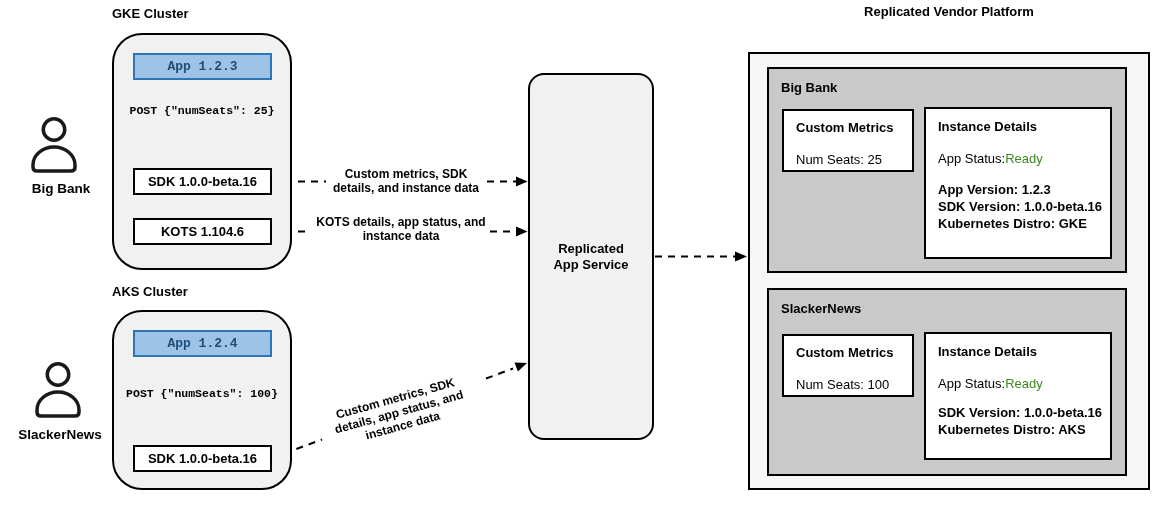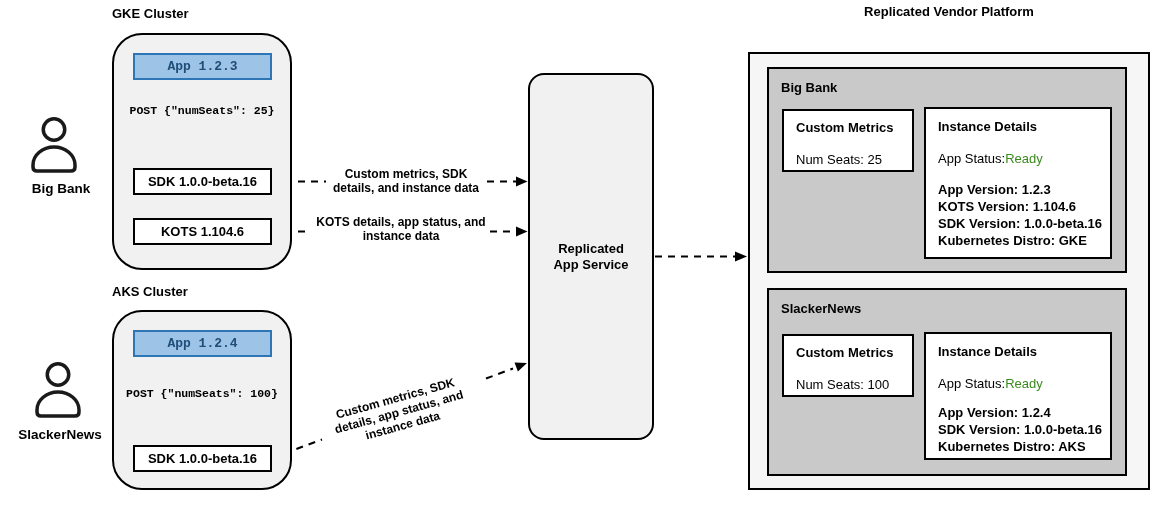--- a/index.html
+++ b/index.html
@@ -109,39 +109,37 @@
       <div class="abs card-title" style="left:12px;top:9px">Custom Metrics</div>
       <div class="abs card-line" style="left:12px;top:41px">Num Seats: 25</div>
     </div>
     <div class="abs white-card" style="left:155px;top:38px;width:188px;height:152px">
       <div class="abs card-title" style="left:12px;top:10px">Instance Details</div>
       <div class="abs card-line" style="left:12px;top:42px">
         <span>App Status:</span><span class="green">Ready</span>
       </div>
       <div class="abs" style="left:12px;top:72px">
         <div class="field-line">App Version: 1.2.3</div>
-        <div class="field-line">KOTS Version: 1.104.6</div>
         <div class="field-line">SDK Version: 1.0.0-beta.16</div>
         <div class="field-line">Kubernetes Distro: GKE</div>
       </div>
     </div>
   </div>
 
   <div class="abs tenant-panel" style="left:767px;top:288px;width:360px;height:188px">
     <div class="abs tenant-name" style="left:12px;top:11px">SlackerNews</div>
     <div class="abs white-card" style="left:13px;top:44px;width:132px;height:63px">
       <div class="abs card-title" style="left:12px;top:9px">Custom Metrics</div>
       <div class="abs card-line" style="left:12px;top:41px">Num Seats: 100</div>
     </div>
     <div class="abs white-card" style="left:155px;top:42px;width:188px;height:128px">
       <div class="abs card-title" style="left:12px;top:10px">Instance Details</div>
       <div class="abs card-line" style="left:12px;top:42px">
         <span>App Status:</span><span class="green">Ready</span>
       </div>
       <div class="abs" style="left:12px;top:70px">
-        <div class="field-line">App Version: 1.2.4</div>
         <div class="field-line">SDK Version: 1.0.0-beta.16</div>
         <div class="field-line">Kubernetes Distro: AKS</div>
       </div>
     </div>
   </div>
 
 </div>
 
 </body></html>

